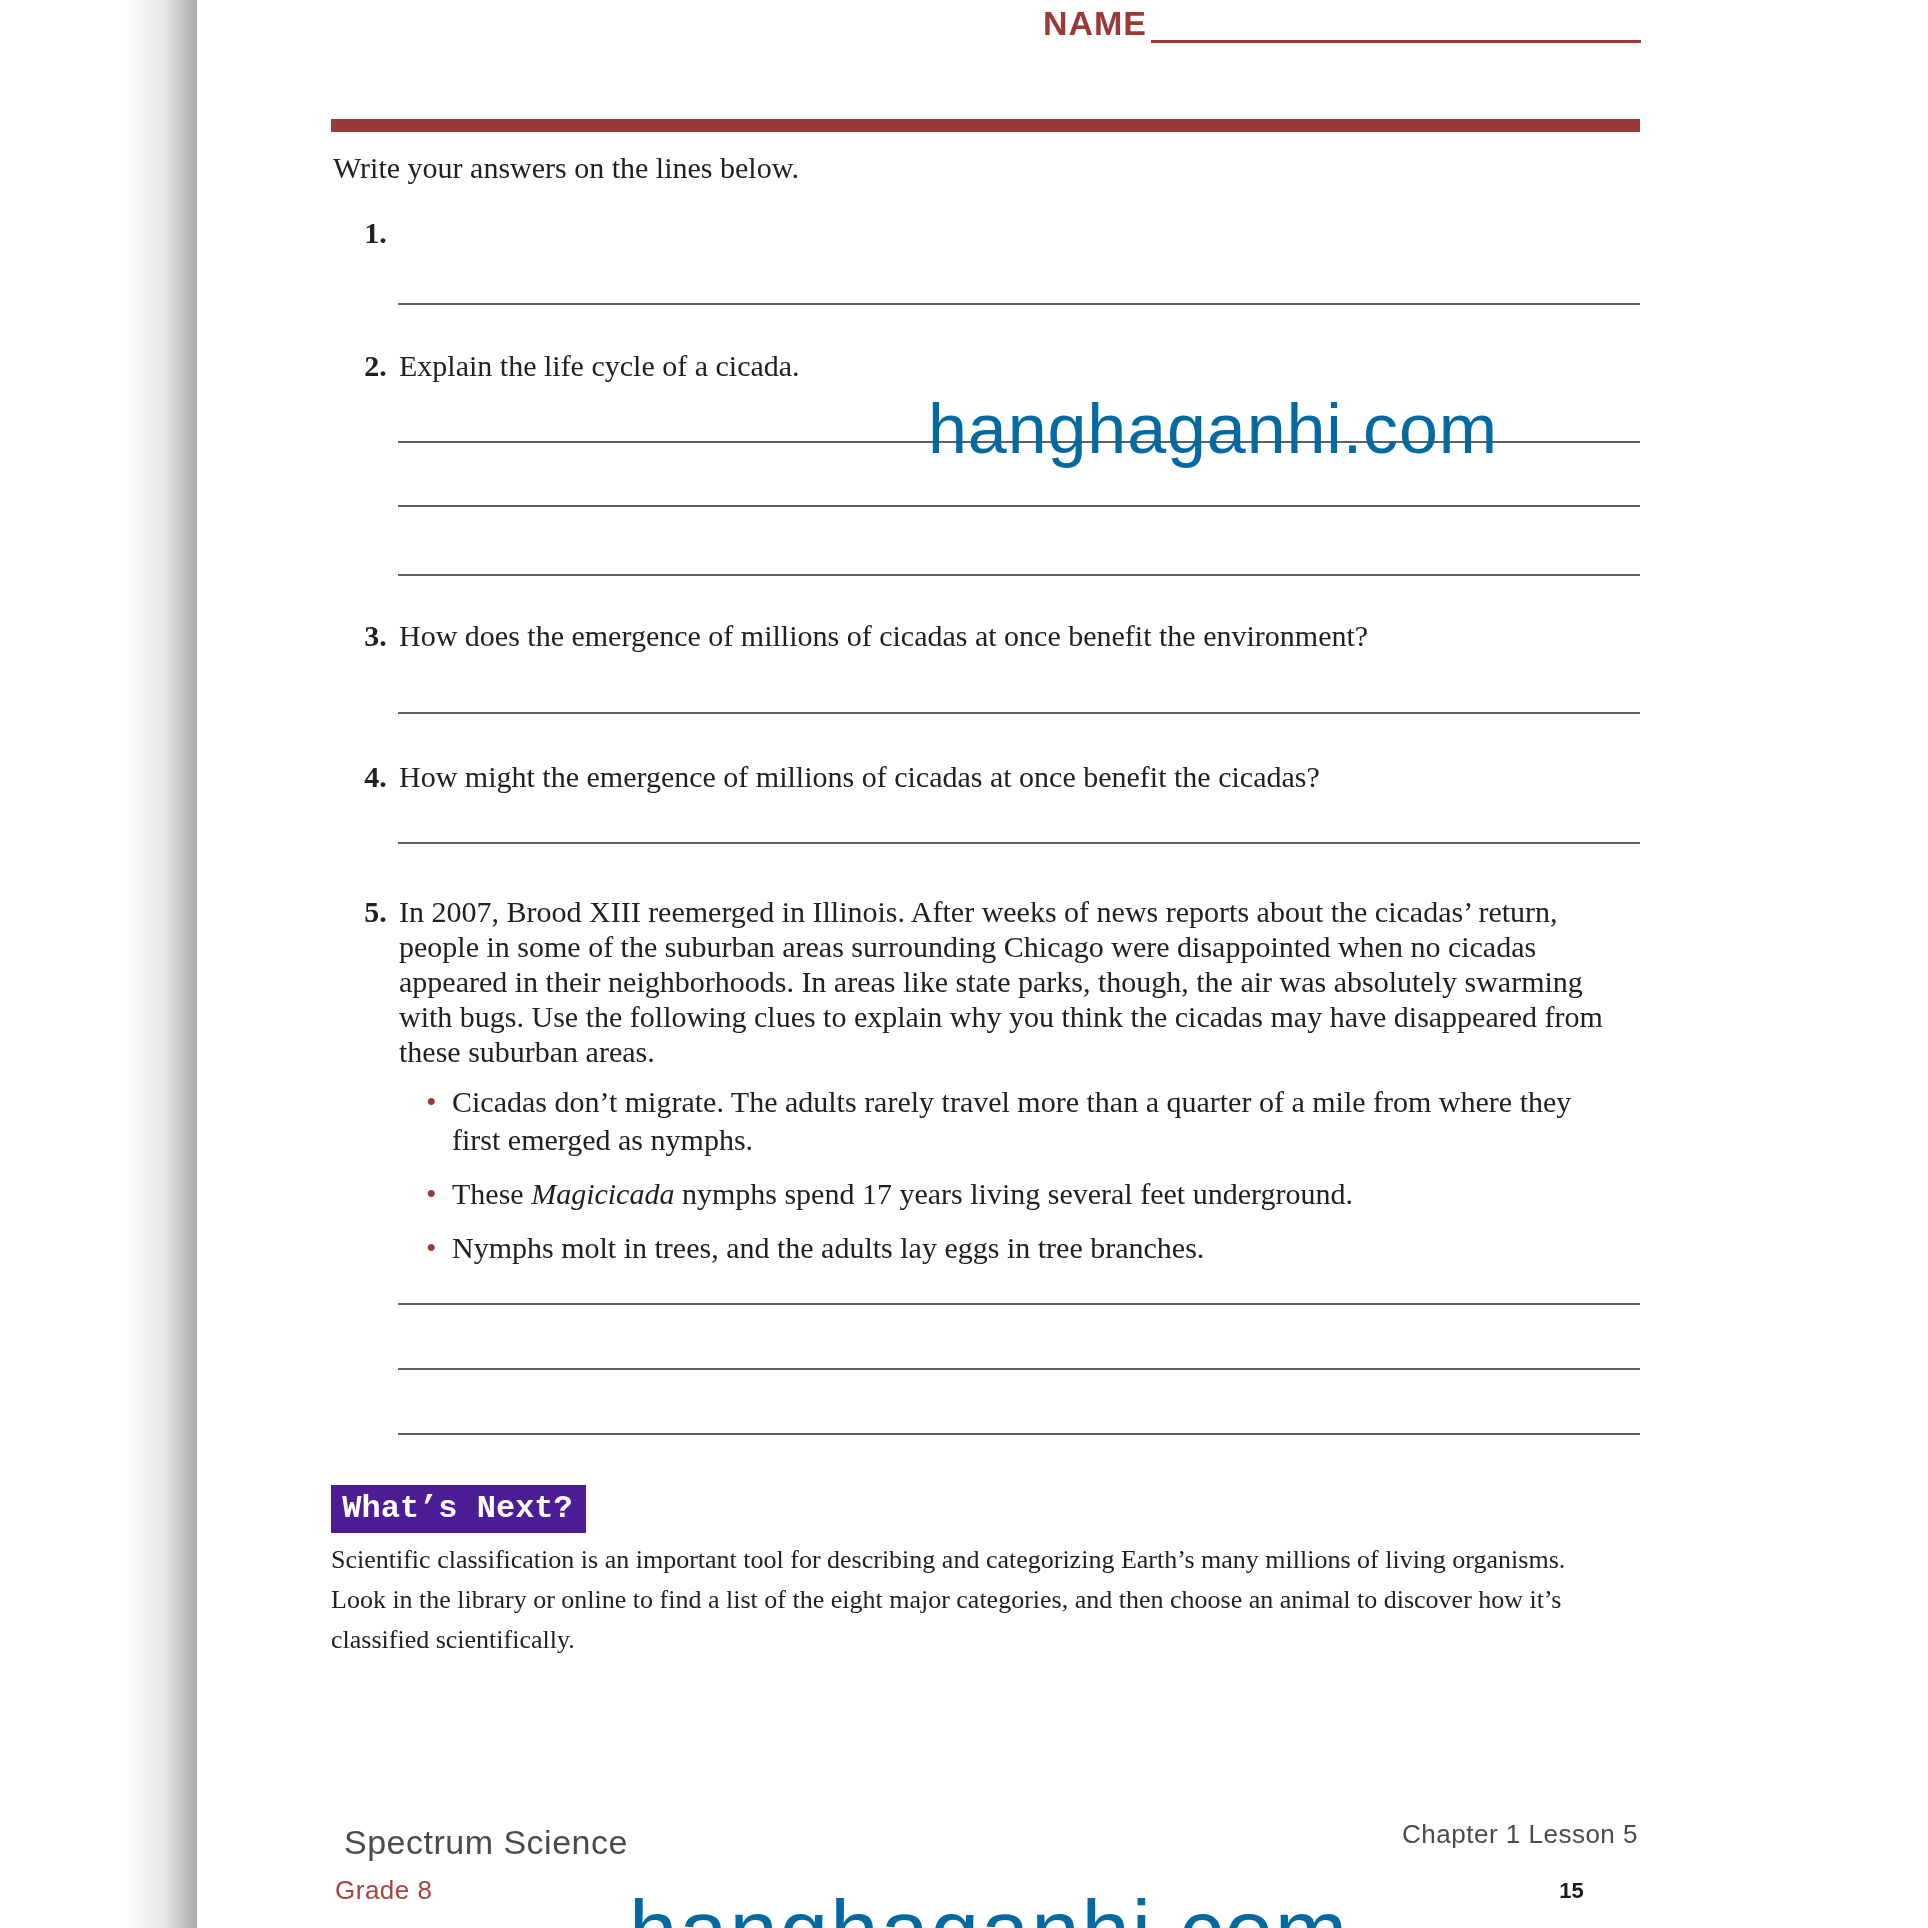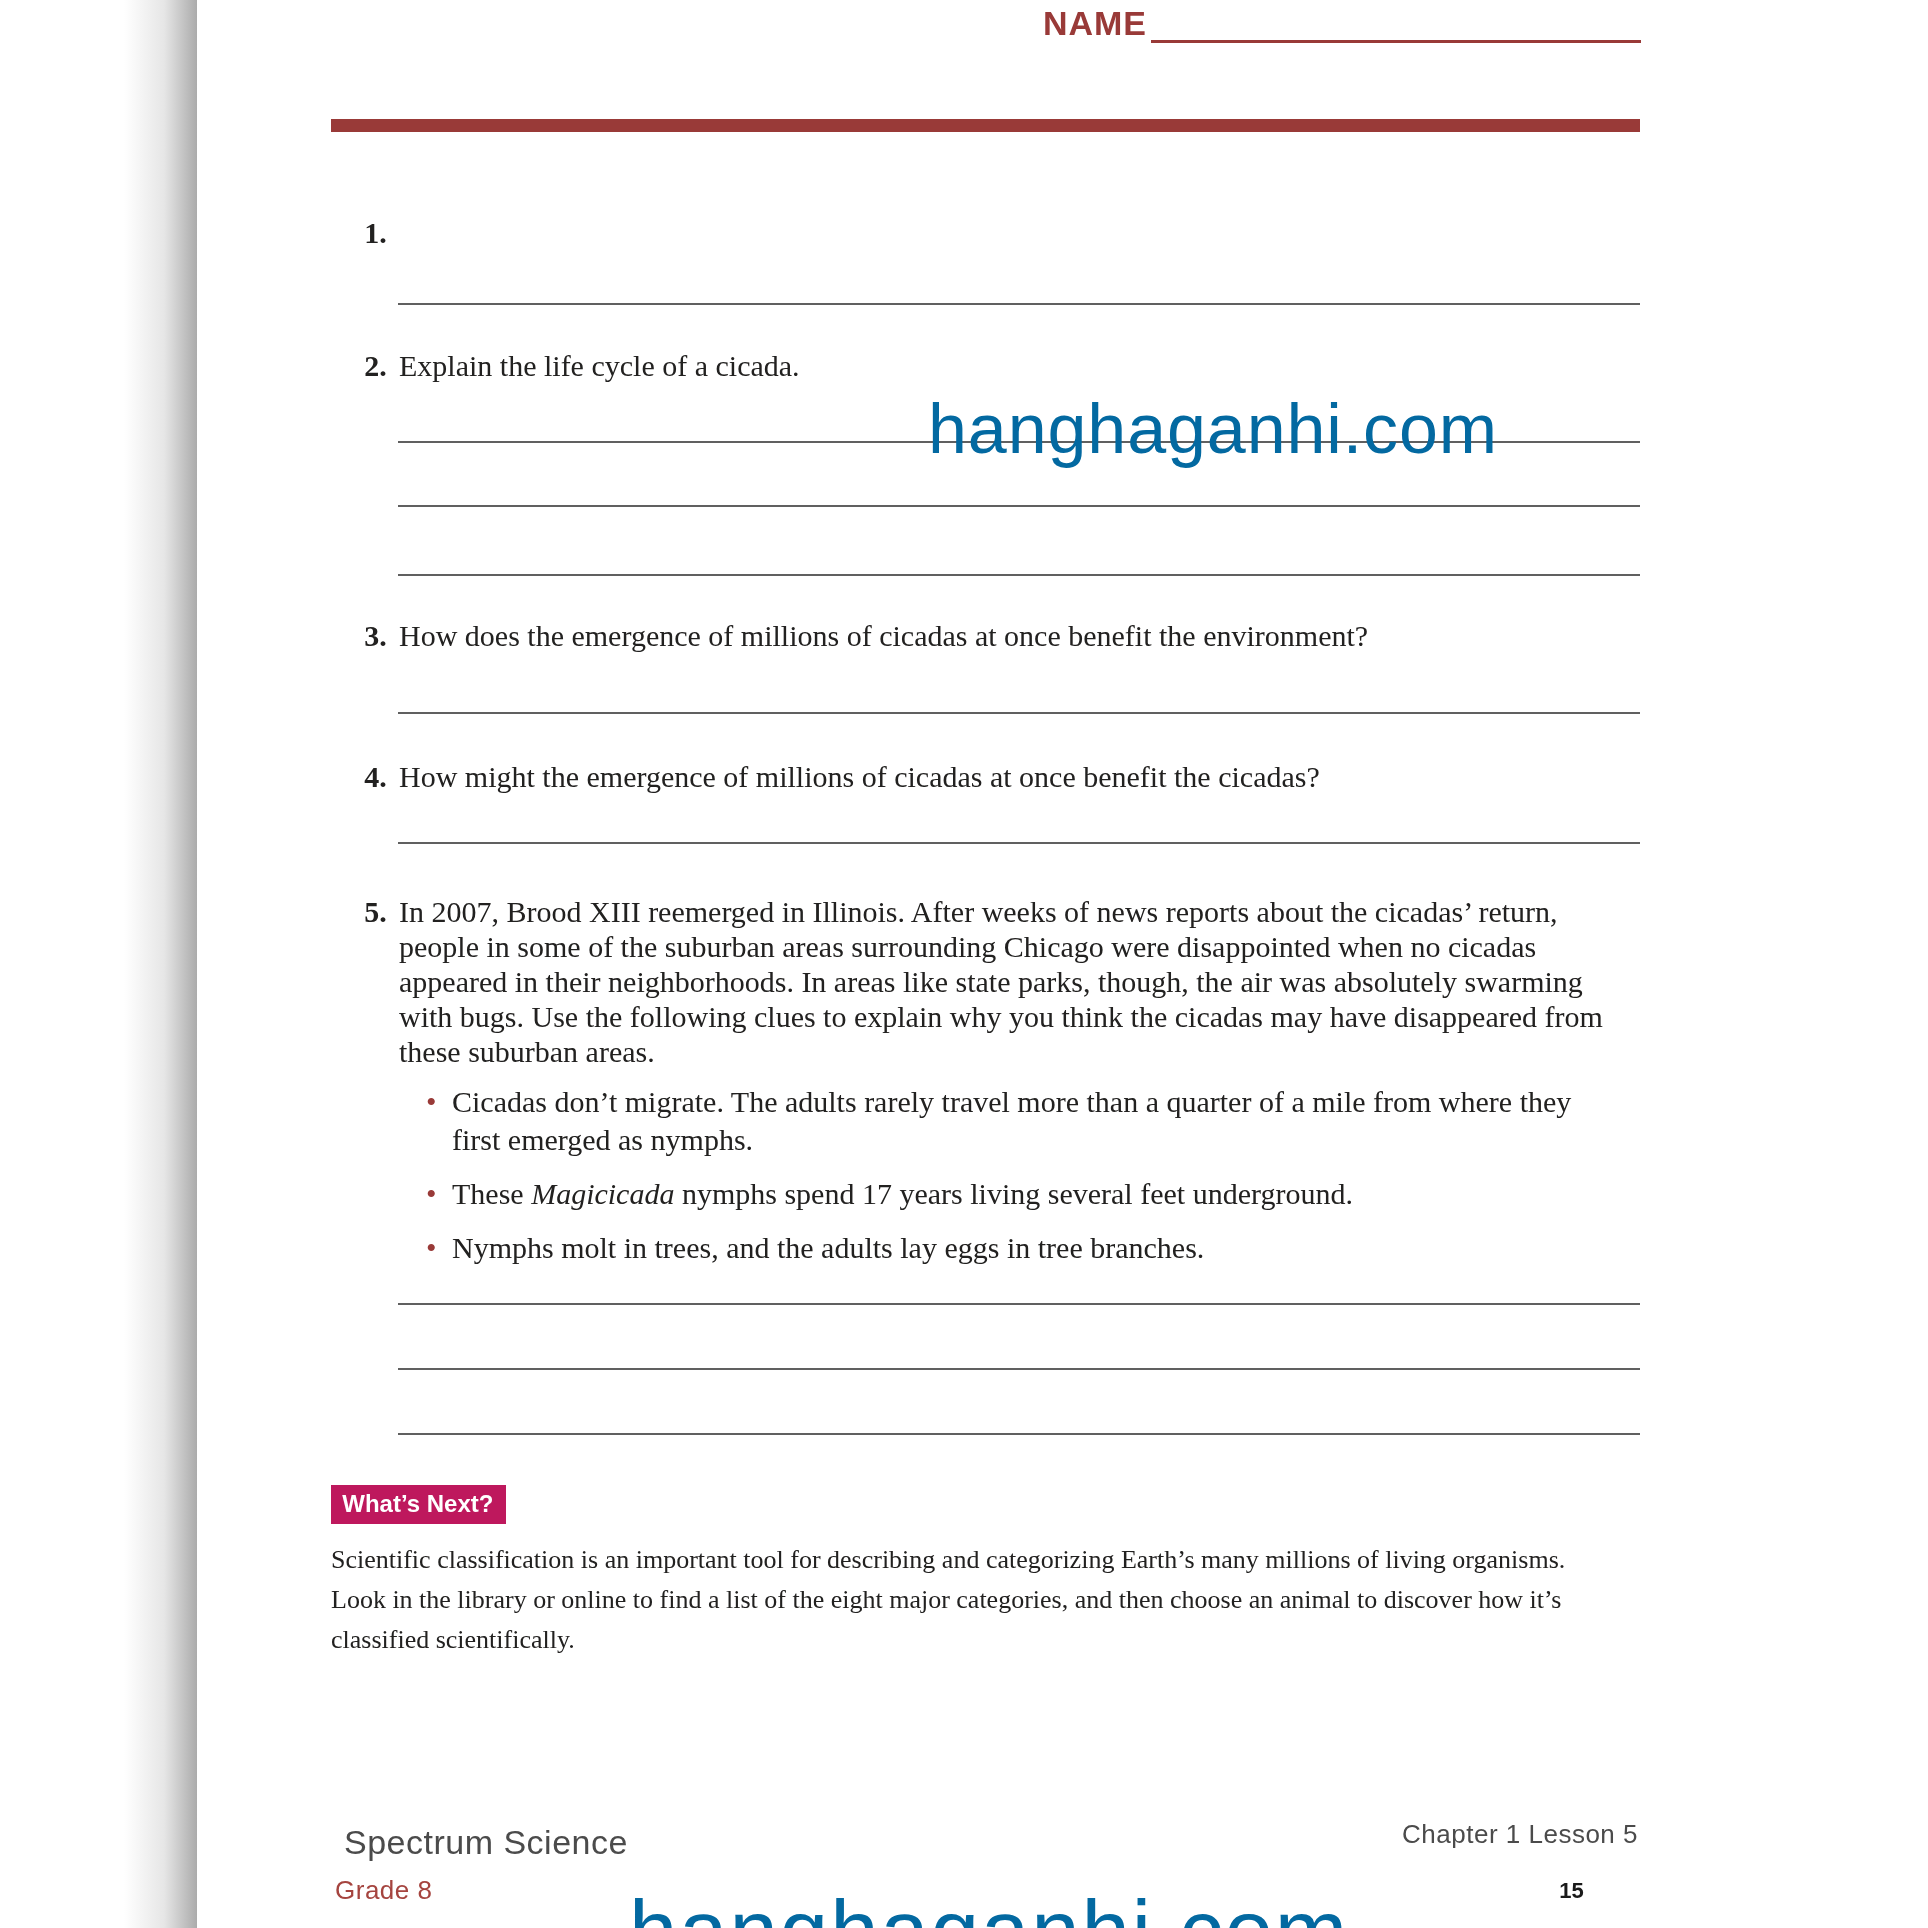--- a/index.html
+++ b/index.html
@@ -50,23 +50,23 @@
   .al-7{top:1303px;}
   .al-8{top:1368px;}
   .al-9{top:1433px;}
   
   .bullets{left:426px;top:1083px;width:1196px;font-size:30px;line-height:38px;}
   .bullet{position:relative;padding-left:26px;margin-bottom:16px;}
   .bullet-dot{position:absolute;left:0;top:0;color:#993a38;}
   
   .wn-box{
     left:331px;top:1485px;
-    background:#be185d;color:#ffffff;
-    font-family:Liberation Sans, sans-serif;
-    font-weight:bold;font-size:24px;
+    background:#4c1d95;color:#ffffff;
+    font-family:Liberation Mono, monospace;
+    font-weight:bold;font-size:32px;
     padding:4.7px 13px 6.6px 11.3px;
   }
   .wn-body{left:331px;top:1540px;width:1266px;font-size:26px;line-height:40px;}
   
   .footer-series{
     left:344px;top:1823px;
     font-family:"Liberation Sans",sans-serif;
     font-size:34px;color:#4b4b4b;letter-spacing:0.5px;
   }
   .footer-grade{
@@ -97,20 +97,21 @@
 
 <div class="stage">
 
   <div class="shadow-left"></div>
   <div class="shadow-right"></div>
 
   <div class="abs name-label">NAME</div>
   <div class="abs name-line"></div>
   <div class="abs rule-bar"></div>
 
+  <div class="abs instructions">Write your answers on the lines below.</div>
 
   <div class="q q-1">
     <span class="qnum">1.</span>
   </div>
   <div class="abs answer-line al-1"></div>
 
   <div class="q q-2">
     <span class="qnum">2.</span>
     <span>Explain the life cycle of a cicada.</span>
   </div>

